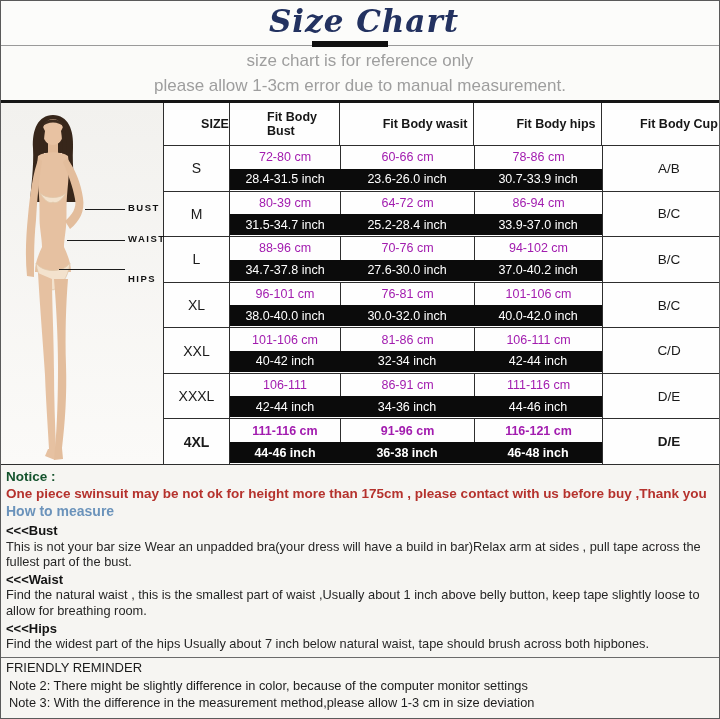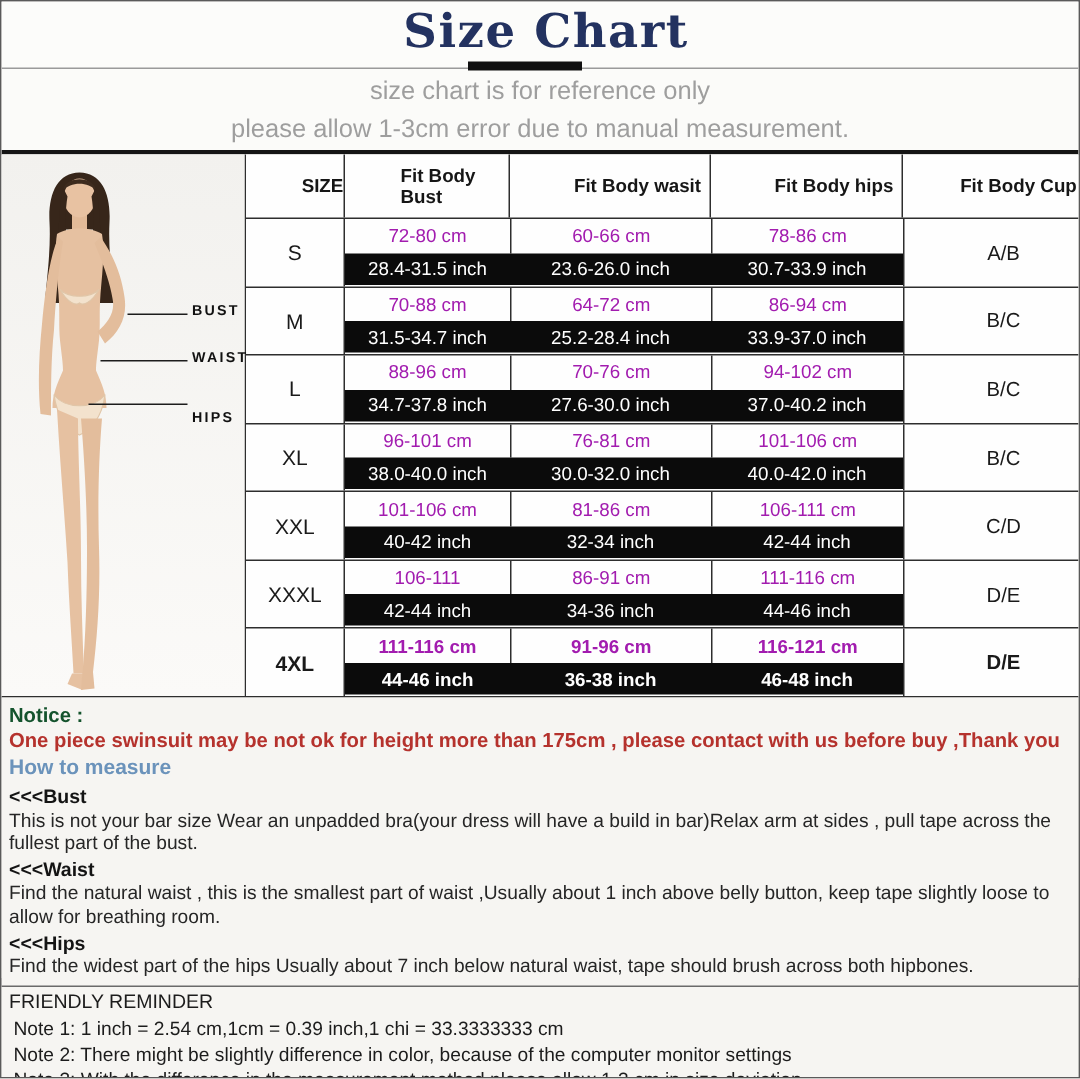--- a/index.html
+++ b/index.html
@@ -7,21 +7,21 @@
   body { font-family:"Liberation Sans", sans-serif; }
   .page {
     position:relative; width:720px; height:719px; margin:0 auto;
     background:#f6f5f2; border:1px solid #5a5a5a; overflow:hidden;
   }
 
   
   .hdr { position:relative; height:45px; background:#fcfcfa; border-bottom:1px solid #9a9a9a; }
   .hdr-title {
     position:absolute; left:0; right:20px; top:2px; text-align:center;
-    font-family:"DejaVu Serif", serif; font-weight:bold;
+    font-family:"DejaVu Serif", serif; font-style:italic; font-weight:bold;
     font-size:31px; color:#233260; letter-spacing:1px;padding-left:28px;
   }
   .hdr-bar { position:absolute; left:calc(50% - 48px); top:40px; width:76px; height:6px; background:#101010; }
 
   
   .sub {
     height:57px; background:#fbfbf9; border-bottom:3px solid #151515;
     text-align:center; color:#9e9e9e; font-size:17px; line-height:1.45; padding-top:3px;
   }
 
@@ -161,21 +161,21 @@
                 <div class="mi">23.6-26.0 inch</div>
                 <div class="mi">30.7-33.9 inch</div>
               </div>
             </div>
             <div class="cell cup">A/B</div>
           </div>
           <div class="trow">
             <div class="cell size">M</div>
             <div class="meas">
               <div class="cm-row">
-                <div class="mc">70-88 cm</div>
+                <div class="mc">80-39 cm</div>
                 <div class="mc">64-72 cm</div>
                 <div class="mc">86-94 cm</div>
               </div>
               <div class="inch-row">
                 <div class="mi">31.5-34.7 inch</div>
                 <div class="mi">25.2-28.4 inch</div>
                 <div class="mi">33.9-37.0 inch</div>
               </div>
             </div>
             <div class="cell cup">B/C</div>
@@ -280,18 +280,17 @@
     <div>
       <div class="g-h">&lt;&lt;&lt;Hips</div>
       <div class="g-t">Find the widest part of the hips Usually about 7 inch below natural waist, tape should brush across both hipbones.</div>
     </div>
   </div>
 
   <div class="divider"></div>
 
   <div class="reminder">
     <div class="rem-h">FRIENDLY REMINDER</div>
-    <div class="rem-n">Note 1: 1 inch = 2.54 cm,1cm = 0.39 inch,1 chi = 33.3333333 cm</div>
     <div class="rem-n">Note 2: There might be slightly difference in color, because of the computer monitor settings</div>
     <div class="rem-n">Note 3: With the difference in the measurement method,please allow 1-3 cm in size deviation</div>
   </div>
 
 </div>
 
 </body></html>

